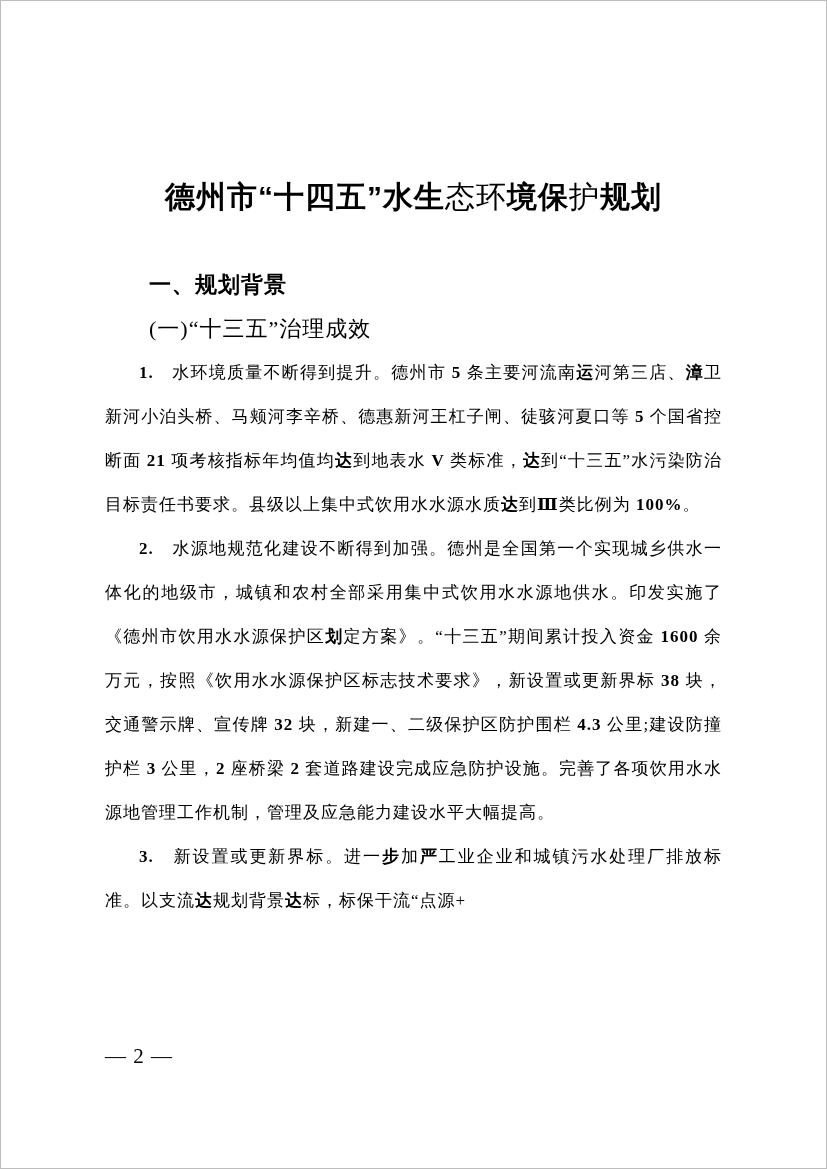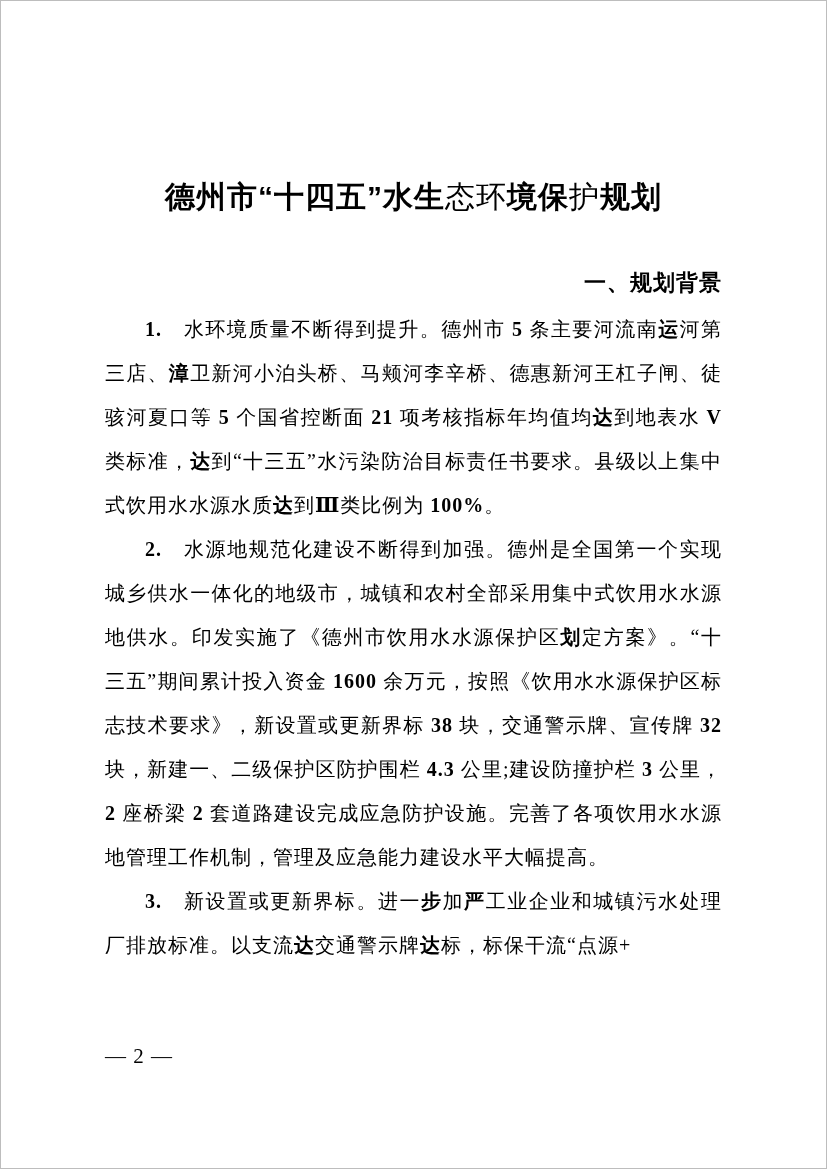--- a/index.html
+++ b/index.html
@@ -22,37 +22,36 @@
     font-family: "Liberation Sans", "DejaVu Sans", sans-serif;
     font-size: 30px;
     line-height: 40px;
     font-weight: normal;
     letter-spacing: 1px;
     white-space: nowrap;
   }
   .doc-title .b { font-weight: bold; }
   .heading-1 {
     margin-top: 46px;
-    font-family: Liberation Mono, monospace;
+    font-family: Liberation Sans, sans-serif;
     font-size: 22px;
     line-height: 44px;
     font-weight: bold;
     text-indent: 2em;
     letter-spacing: 1px;
-    text-align: right;
   }
   .heading-2 {
     font-size: 22px;
     line-height: 44px;
     font-weight: normal;
     text-indent: 2em;
     letter-spacing: 1px;
   }
   .para {
-    font-size: 20px;
+    font-size: 17px;
     line-height: 44px;
     text-indent: 2em;
     text-align: justify;
     text-justify: inter-character;
     letter-spacing: 1px;
   }
   .b { font-weight: bold; }
   .page-footer {
     position: absolute;
     left: 104px;
@@ -62,20 +61,21 @@
     letter-spacing: 1px;
   }
 </style>
 </head>
 <body>
 
 <div class="page">
   <div class="content">
     <h1 class="doc-title"><span class="b">德州市“十四五”水生</span><span>态环</span><span class="b">境保</span><span>护</span><span class="b">规划</span></h1>
     <h2 class="heading-1">一、规划背景</h2>
+    <h3 class="heading-2">(一)“十三五”治理成效</h3>
     <div>
         <p class="para"><span class="b">1.</span><span>　水环境质量不断得到提升。德州市 </span><span class="b">5</span><span> 条主要河流南</span><span class="b">运</span><span>河第三店、</span><span class="b">漳</span><span>卫新河小泊头桥、马颊河李辛桥、德惠新河王杠子闸、徒骇河夏口等 </span><span class="b">5</span><span> 个国省控断面 </span><span class="b">21</span><span> 项考核指标年均值均</span><span class="b">达</span><span>到地表水 </span><span class="b">V</span><span> 类标准，</span><span class="b">达</span><span>到“十三五”水污染防治目标责任书要求。县级以上集中式饮用水水源水质</span><span class="b">达</span><span>到</span><span class="b">Ⅲ</span><span>类比例为 </span><span class="b">100%</span><span>。</span></p>
         <p class="para"><span class="b">2.</span><span>　水源地规范化建设不断得到加强。德州是全国第一个实现城乡供水一体化的地级市，城镇和农村全部采用集中式饮用水水源地供水。印发实施了《德州市饮用水水源保护区</span><span class="b">划</span><span>定方案》。“十三五”期间累计投入资金 </span><span class="b">1600</span><span> 余万元，按照《饮用水水源保护区标志技术要求》，新设置或更新界标 </span><span class="b">38</span><span> 块，交通警示牌、宣传牌 </span><span class="b">32</span><span> 块，新建一、二级保护区防护围栏 </span><span class="b">4.3</span><span> 公里;建设防撞护栏 </span><span class="b">3</span><span> 公里，</span><span class="b">2</span><span> 座桥梁 </span><span class="b">2</span><span> 套道路建设完成应急防护设施。完善了各项饮用水水源地管理工作机制，管理及应急能力建设水平大幅提高。</span></p>
-        <p class="para"><span class="b">3.</span><span>　新设置或更新界标。进一</span><span class="b">步</span><span>加</span><span class="b">严</span><span>工业企业和城镇污水处理厂排放标准。以支流</span><span class="b">达</span><span>交通警示牌</span><span class="b">达</span><span>标，标保干流“点源+</span></p>
+        <p class="para"><span class="b">3.</span><span>　新设置或更新界标。进一</span><span class="b">步</span><span>加</span><span class="b">严</span><span>工业企业和城镇污水处理厂排放标准。以支流</span><span class="b">达</span><span>规划背景</span><span class="b">达</span><span>标，标保干流“点源+</span></p>
       </div>
   </div>
   <div class="page-footer">— 2 —</div>
 </div>
 
 </body></html>

